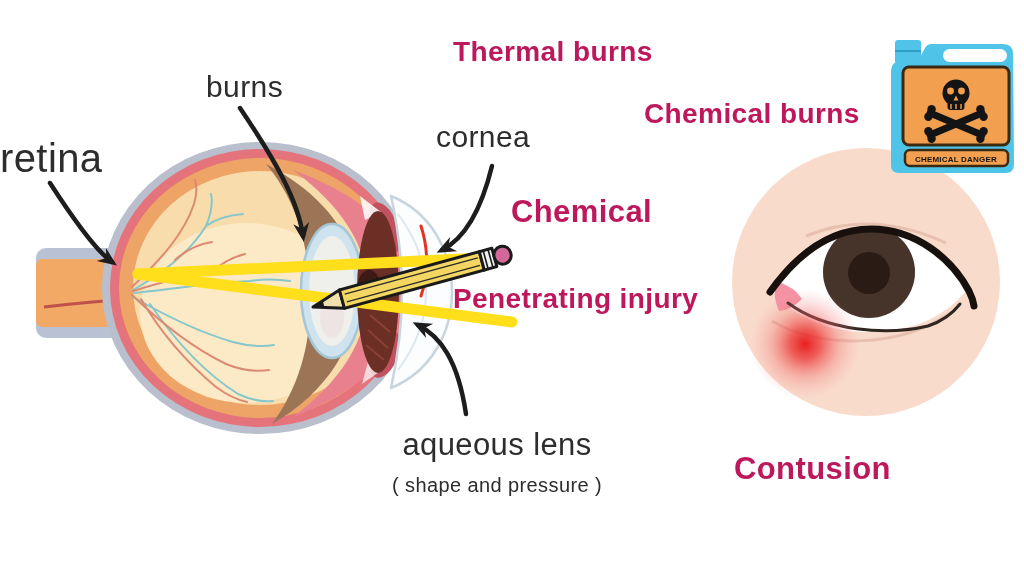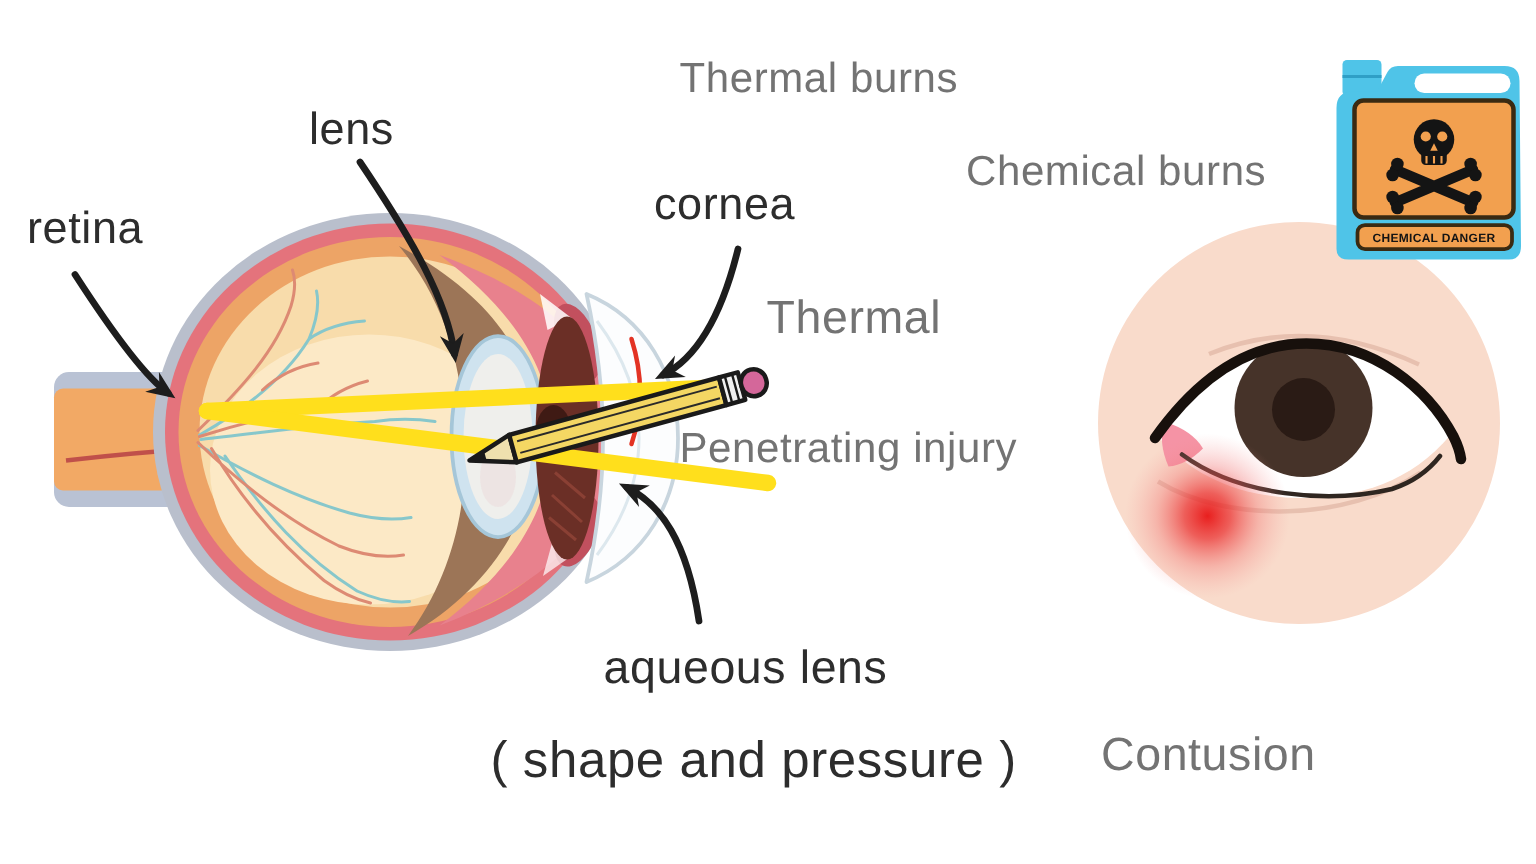--- a/index.html
+++ b/index.html
@@ -1,20 +1,20 @@
 <!DOCTYPE html>
 <html><head>
 <meta charset="utf-8">
 <style>
   html,body{margin:0;padding:0;background:#ffffff;}
   #stage{position:relative;width:1024px;height:576px;background:#ffffff;overflow:hidden;
          font-family:"Liberation Sans",sans-serif;}
   .lbl{position:absolute;white-space:nowrap;letter-spacing:.4px;}
   .lbl.black{color:#2d2d2d;font-weight:500;}
-  .lbl.red{color:#737373;font-weight:400;}
+  .lbl.red{color:#be185d;font-weight:700;}
   .ctr{text-align:center;}
   svg{position:absolute;left:0;top:0;}
 </style>
 </head>
 <body>
 
 <div id="stage">
 
 <svg width="1024" height="576" viewBox="0 0 1024 576">
   <defs>
@@ -162,25 +162,25 @@
           <circle cx="928.4" cy="131.3" r="4.2"></circle>
       <circle cx="983.6" cy="116.7" r="4.2"></circle>
           <circle cx="980.4" cy="109.3" r="4.2"></circle>
     </g>
 
     <rect x="905" y="150" width="103" height="16" rx="5" fill="#f2a04f" stroke="#3a2a12" stroke-width="2.5"></rect>
     <text x="956" y="161.5" text-anchor="middle" font-family="Liberation Sans, sans-serif" font-size="8" font-weight="bold" letter-spacing="0.2" fill="#141414">CHEMICAL DANGER</text>
   </g>
 </svg>
 
-<div class="lbl black" style="left:18px;  top:136px; font-size:30px;">retina</div>
-<div class="lbl black" style="left:206px; top:70px;  font-size:30px;">lens</div>
+<div class="lbl black" style="left:0;  top:136px; font-size:40px;">retina</div>
+<div class="lbl black" style="left:206px; top:70px;  font-size:30px;">burns</div>
 <div class="lbl black" style="left:436px; top:120px; font-size:30px;text-align:center;">cornea</div>
 <div class="lbl black ctr" style="left:337px; top:427px; width:320px; font-size:31px;">aqueous lens</div>
-<div class="lbl black ctr" style="left:327px; top:488px; width:340px; font-size:34px;">( shape and pressure )</div>
+<div class="lbl black ctr" style="left:327px; top:474px; width:340px; font-size:20px;">( shape and pressure )</div>
 
 <div class="lbl red" style="left:453px; top:36px;  font-size:28px;">Thermal burns</div>
 <div class="lbl red" style="left:644px; top:98px;  font-size:28px;text-align:center;">Chemical burns</div>
-<div class="lbl red" style="left:511px; top:194px; font-size:31px;">Thermal</div>
+<div class="lbl red" style="left:511px; top:194px; font-size:31px;">Chemical</div>
 <div class="lbl red" style="left:453px; top:283px; font-size:28px;text-align:center;">Penetrating injury</div>
-<div class="lbl red" style="left:734px; top:451px; font-size:31px;margin-top:34px;">Contusion</div>
+<div class="lbl red" style="left:734px; top:451px; font-size:31px;">Contusion</div>
 
 </div>
 
 </body></html>

